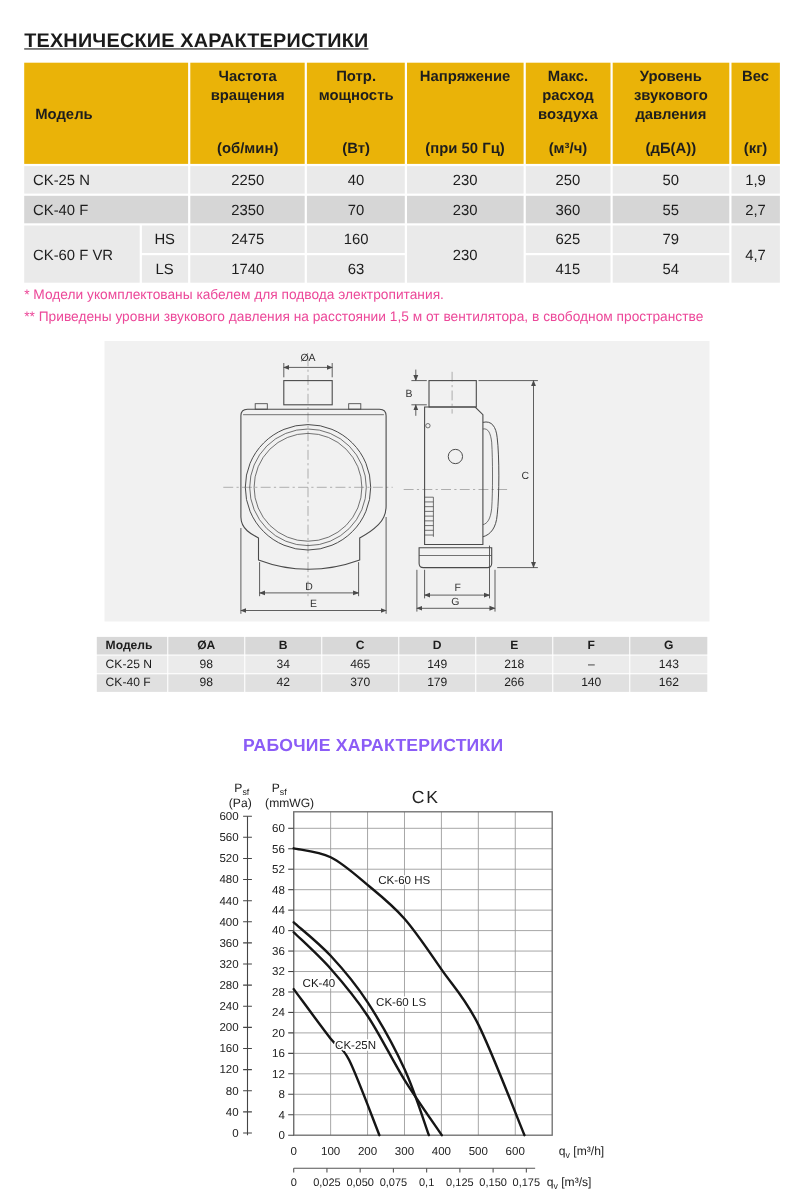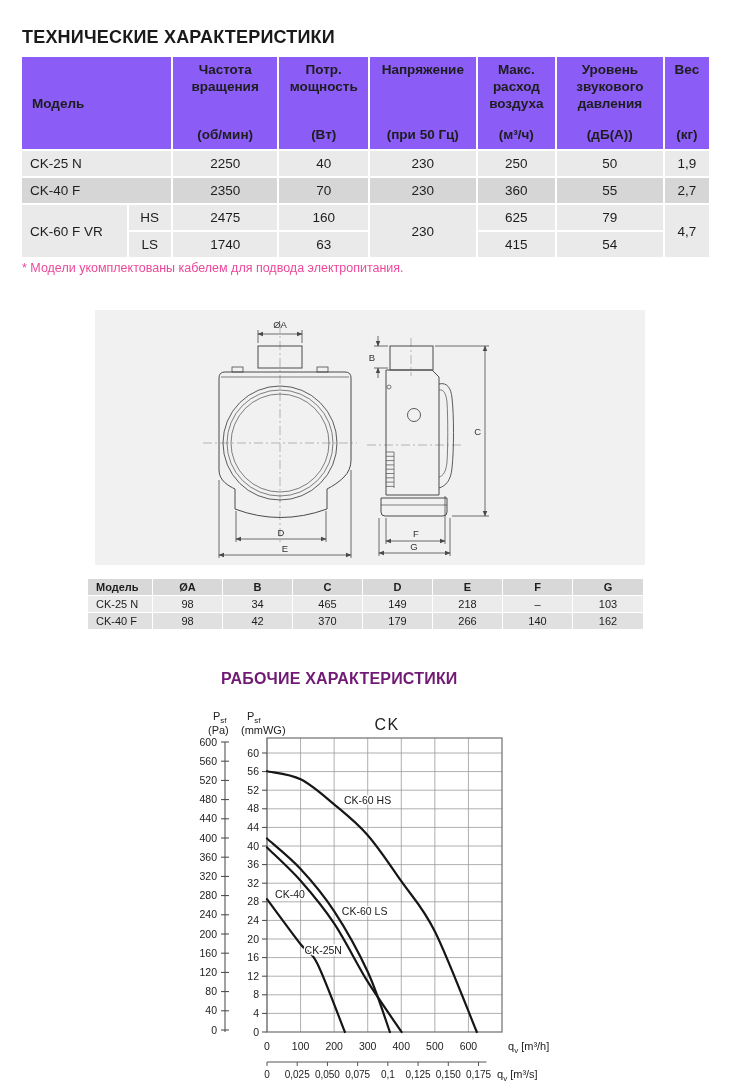--- a/index.html
+++ b/index.html
@@ -1,25 +1,25 @@
 <!DOCTYPE html>
 <html><head>
 <meta charset="utf-8">
 <style>
   html,body{margin:0;padding:0;background:#fff;}
   .page{position:relative;width:732px;height:1091px;background:#ffffff;
         font-family:"Liberation Sans",sans-serif;color:#1d1d1d;overflow:hidden;}
   .abs{position:absolute;}
   .h1{font-size:18px;font-weight:bold;letter-spacing:.2px;color:#1a1a1a;}
-  .h2{font-size:16px;font-weight:bold;letter-spacing:.2px;color:#701a75;}
+  .h2{font-size:16px;font-weight:bold;letter-spacing:.2px;color:#8b5cf6;}
 
   
   table.spec{border-collapse:separate;border-spacing:2px;table-layout:fixed;}
   table.spec th, table.spec td{font-size:13.5px;text-align:center;vertical-align:middle;padding:0 2px;}
-  table.spec th{background:#8b5cf6;font-weight:bold;}
+  table.spec th{background:#eab308;font-weight:bold;}
   table.spec tr.hdr{height:92px;}
   table.spec td{height:25px;}
   tr.r-light td{background:#eaeaea;}
   tr.r-dark td{background:#d6d6d6;}
   td.model{text-align:left !important;padding-left:8px !important;}
   .hwrap{display:flex;flex-direction:column;justify-content:space-between;height:82px;padding:3px 0;line-height:1.25;}
   .hmid{display:flex;align-items:center;justify-content:flex-start;height:82px;padding-left:8px;}
 
   
   .fnote{font-size:12.5px;color:#ec4899;}
@@ -34,21 +34,21 @@
   table.dim .c0{text-align:left;padding-left:8px;}
   tr.d-light td{background:#ebebeb;}
   tr.d-dark td{background:#e0e0e0;}
   table.dim th.c0{text-align:left;padding-left:8px;}
 </style>
 </head>
 <body>
 
 <div class="page">
 
-  <div class="abs h1" style="left:22px;top:27px;">ТЕХНИЧЕСКИЕ ХАРАКТЕРИСТИКИ</div>
+  <div class="abs h1" style="left:22px;top:27px;text-decoration:underline;">ТЕХНИЧЕСКИЕ ХАРАКТЕРИСТИКИ</div>
 
   <table class="spec abs" style="left:20px;top:55px;width:691px;">
     <colgroup>
       <col style="width:104px">
         <col style="width:42px">
         <col style="width:104px">
       <col style="width:88px">
         <col style="width:105px">
         <col style="width:77px">
       <col style="width:105px">
@@ -130,20 +130,21 @@
       <td>LS</td>
       <td>1740</td>
       <td>63</td>
       <td>415</td>
       <td>54</td>
     </tr>
     </tbody>
   </table>
 
   <div class="abs fnote" style="left:22px;top:261px;">* Модели укомплектованы кабелем для подвода электропитания.</div>
+  <div class="abs fnote" style="left:22px;top:281px;">** Приведены уровни звукового давления на расстоянии 1,5 м от вентилятора, в свободном пространстве</div>
 
   <div class="abs diagbox" style="left:95px;top:310px;width:550px;height:255px;">
     <svg width="550" height="255" viewBox="0 0 550 255">
       <defs>
         <marker id="arr" viewBox="0 0 10 10" refX="9" refY="5" markerWidth="7" markerHeight="7" orient="auto-start-reverse">
           <path d="M0,1 L10,5 L0,9 z" fill="#4a4a4a"></path>
         </marker>
       </defs>
       <g stroke="#4a4a4a" fill="none" stroke-width="1">
 
@@ -238,21 +239,21 @@
       <th>G</th>
     </tr>
     <tr class="d-light">
       <td class="c0">CK-25 N</td>
       <td>98</td>
       <td>34</td>
       <td>465</td>
       <td>149</td>
       <td>218</td>
       <td>–</td>
-      <td>103</td>
+      <td>143</td>
     </tr>
     <tr class="d-dark">
       <td class="c0">CK-40 F</td>
       <td>98</td>
       <td>42</td>
       <td>370</td>
       <td>179</td>
       <td>266</td>
       <td>140</td>
       <td>162</td>

